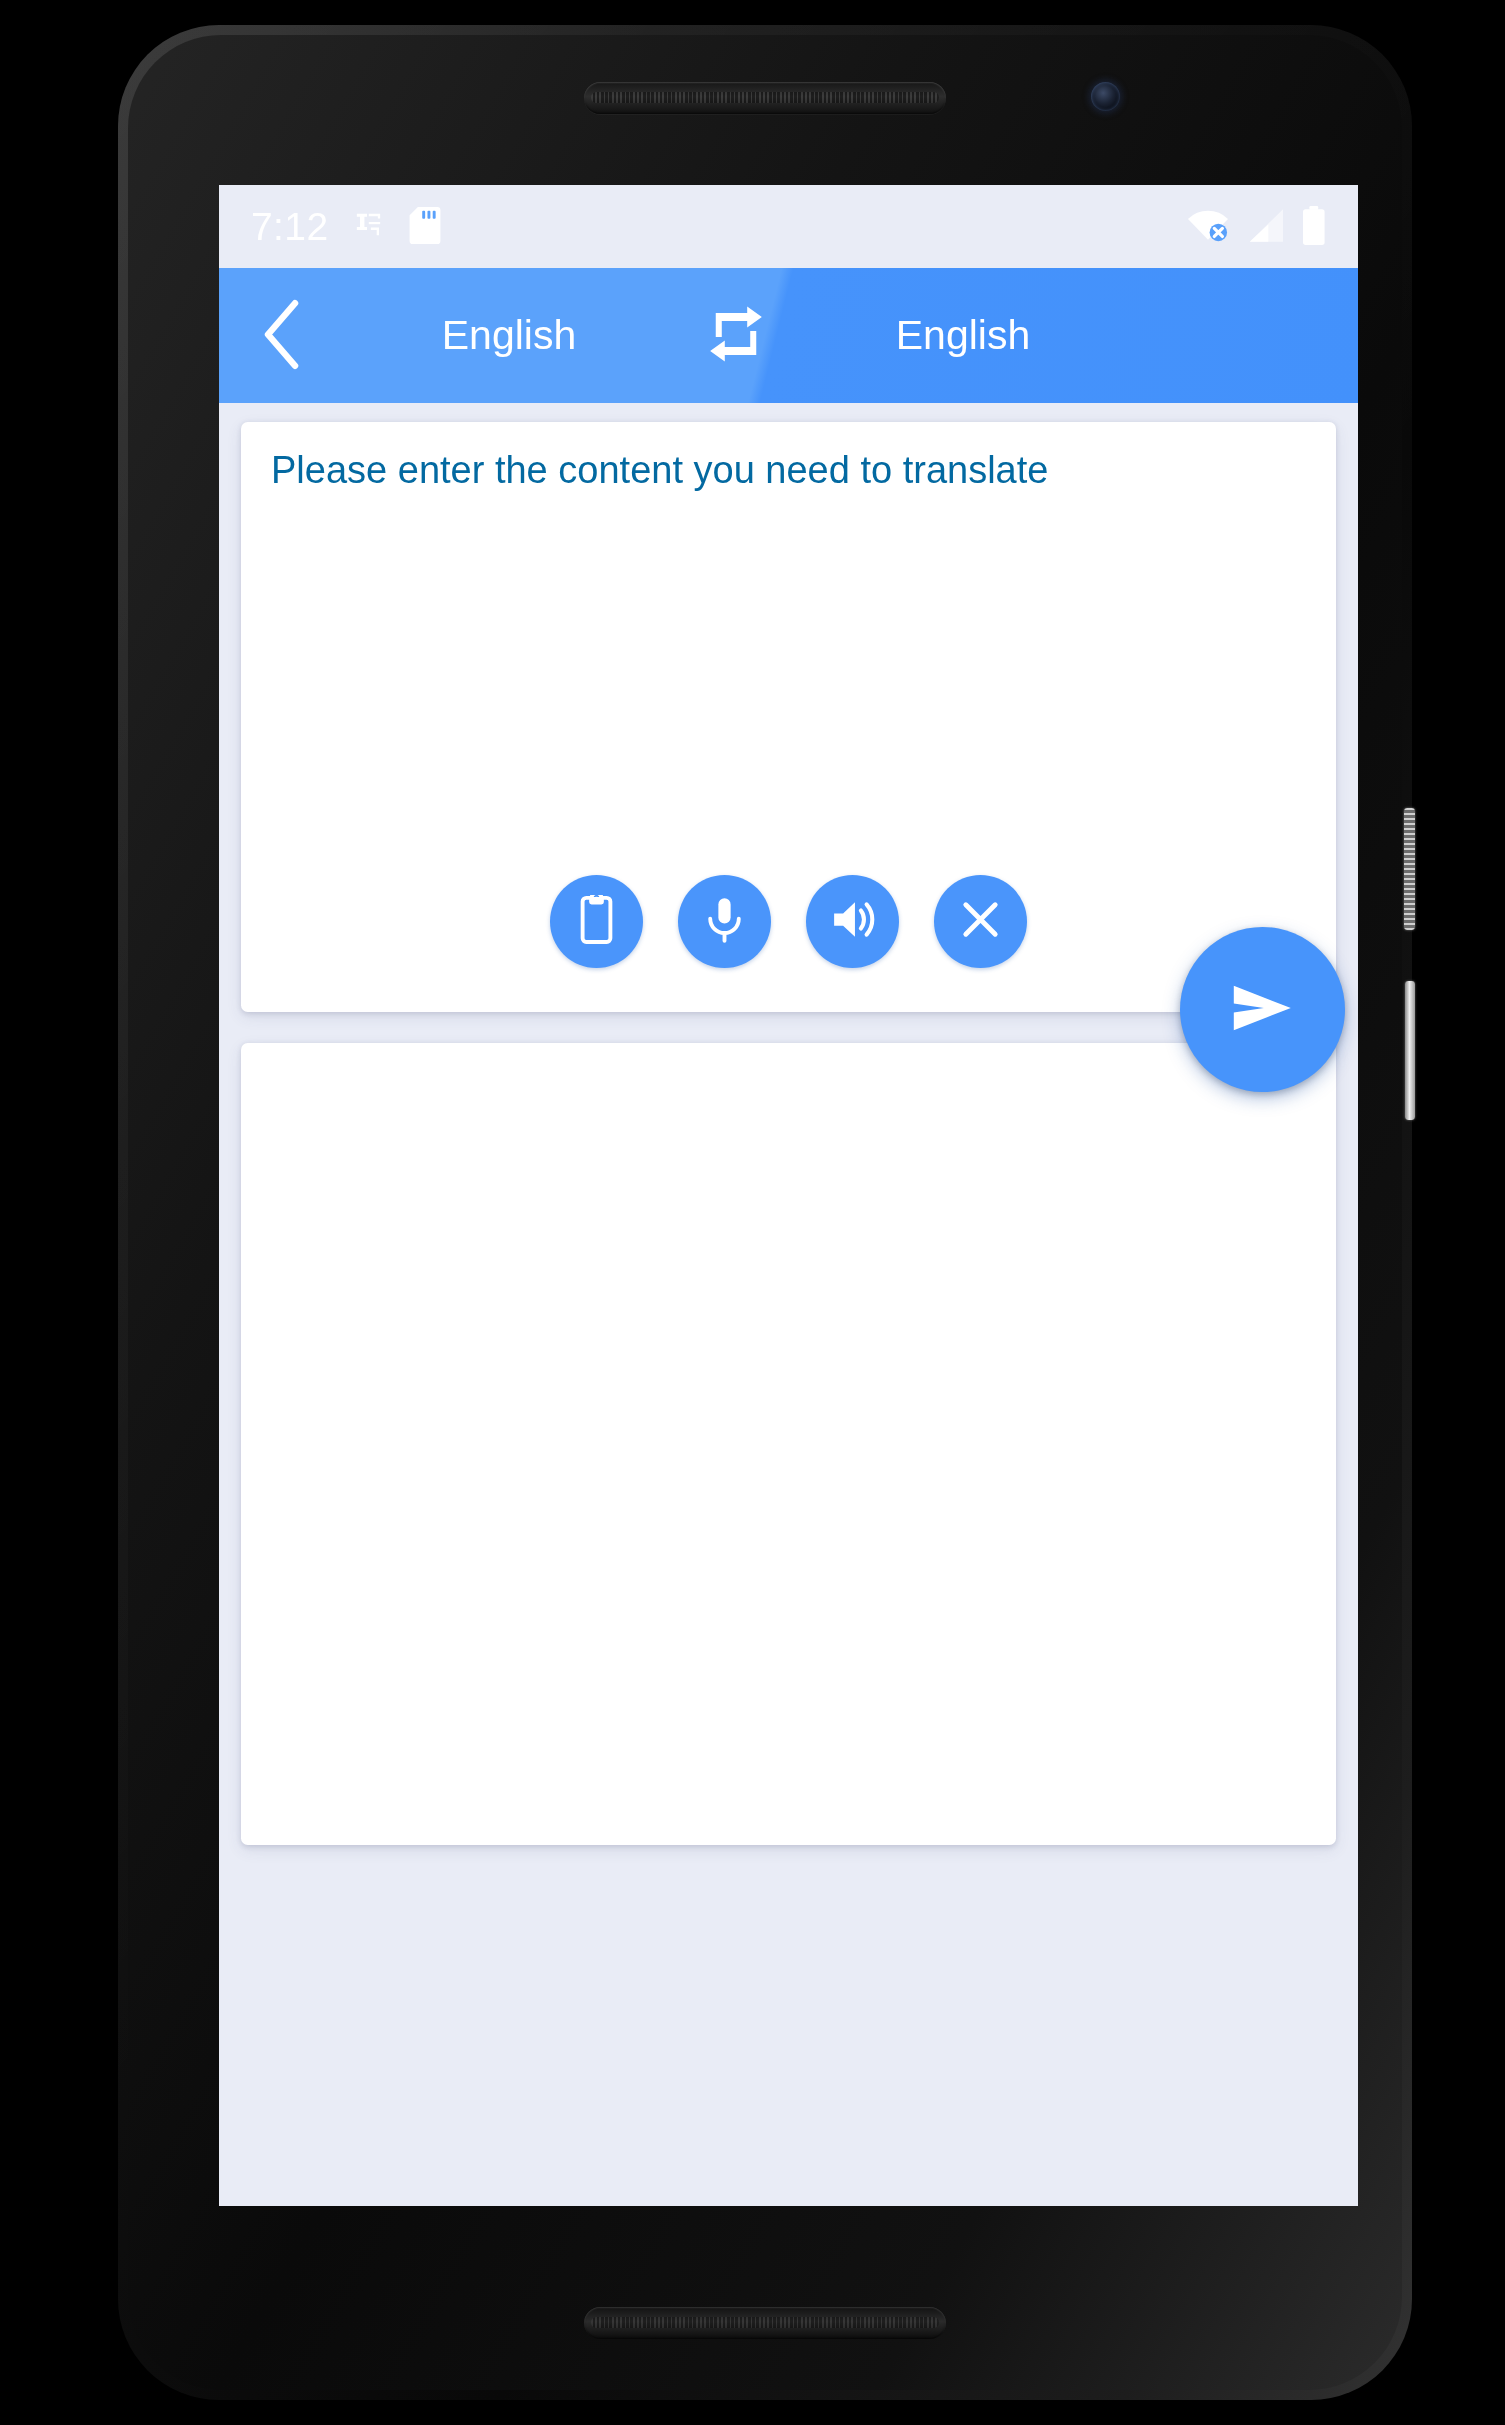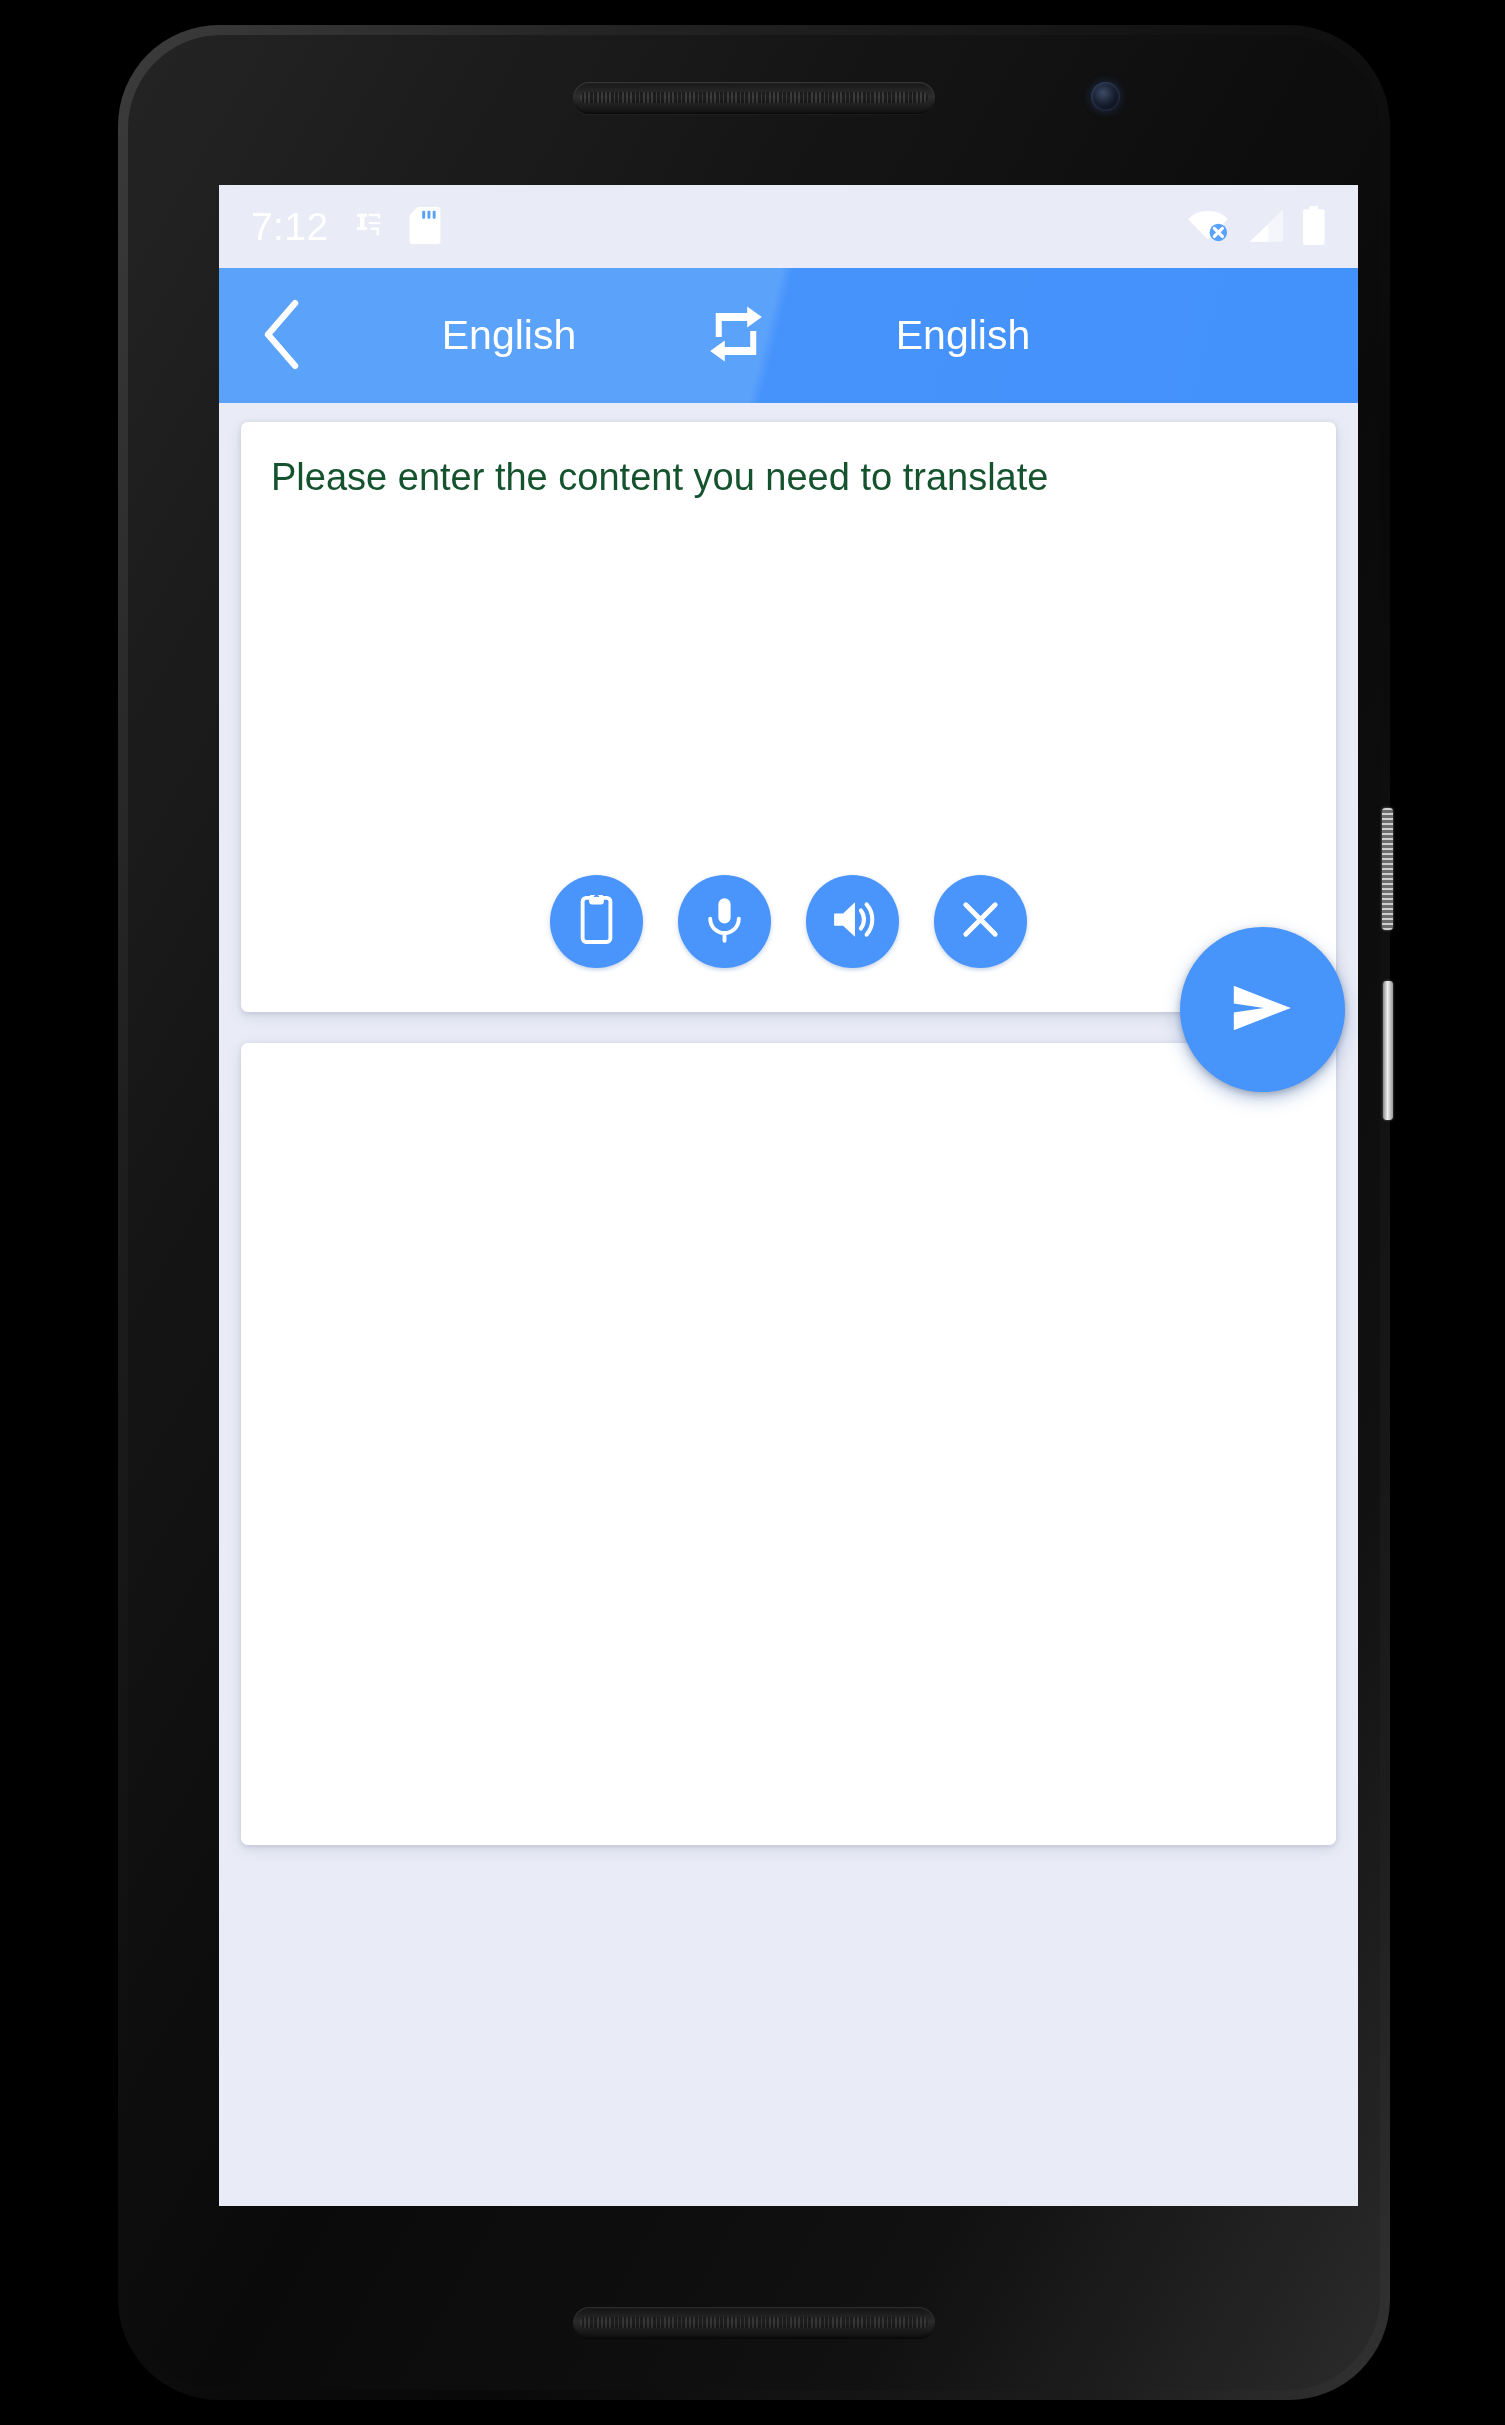--- a/index.html
+++ b/index.html
@@ -9,20 +9,21 @@
     overflow:hidden;position:relative;
   }
 
   
   #device{
     position:absolute;left:118px;top:25px;width:1272px;height:2375px;
     border-radius:101px;
     background:
       linear-gradient(115deg,#2a2a2a 0%,#151515 22%,#0c0c0c 46%,#090909 62%,#1d1d1d 88%,#333 100%);
     box-shadow:0 0 0 1.7px #000, 0 25px 59px rgba(0,0,0,.9);
+    padding-left:22px;
   }
   #device:before{ 
     content:"";position:absolute;inset:0;border-radius:101px;
     background:linear-gradient(128deg,rgba(255,255,255,.085) 0%,rgba(255,255,255,.035) 30%,rgba(255,255,255,0) 52%);
     pointer-events:none;
   }
   #bezel-inner{
     position:absolute;left:10px;top:10px;right:10px;bottom:10px;
     border-radius:93px;
     background:linear-gradient(120deg,#242424 0%,#141414 30%,#0a0a0a 55%,#111 80%,#2b2b2b 100%);
@@ -104,21 +105,21 @@
   #content{
     position:relative;height:1804px;background:#E9ECF6;
   }
   .card{
     position:absolute;background:#fff;border-radius:6.7px;
     box-shadow:0 1.7px 5px rgba(60,70,110,.16),0 5px 15px rgba(60,70,110,.10);
   }
   #source-card{left:22px;top:18.5px;width:1095px;height:590px;}
   #placeholder{
     position:absolute;left:30px;top:25px;right:30px;
-    font-size:38px;color:#14532d;line-height:1.25;margin-top:7px;
+    font-size:38px;color:#0369a1;line-height:1.25;
   }
   #tool-row{
     position:absolute;left:0;right:0;bottom:44px;
     display:flex;justify-content:center;gap:35px;
   }
   .tool-btn{
     width:93px;height:93px;border-radius:50%;
     background:#4A95FB;
     display:flex;align-items:center;justify-content:center;
     box-shadow:0 1.7px 4.2px rgba(40,90,170,.28);

